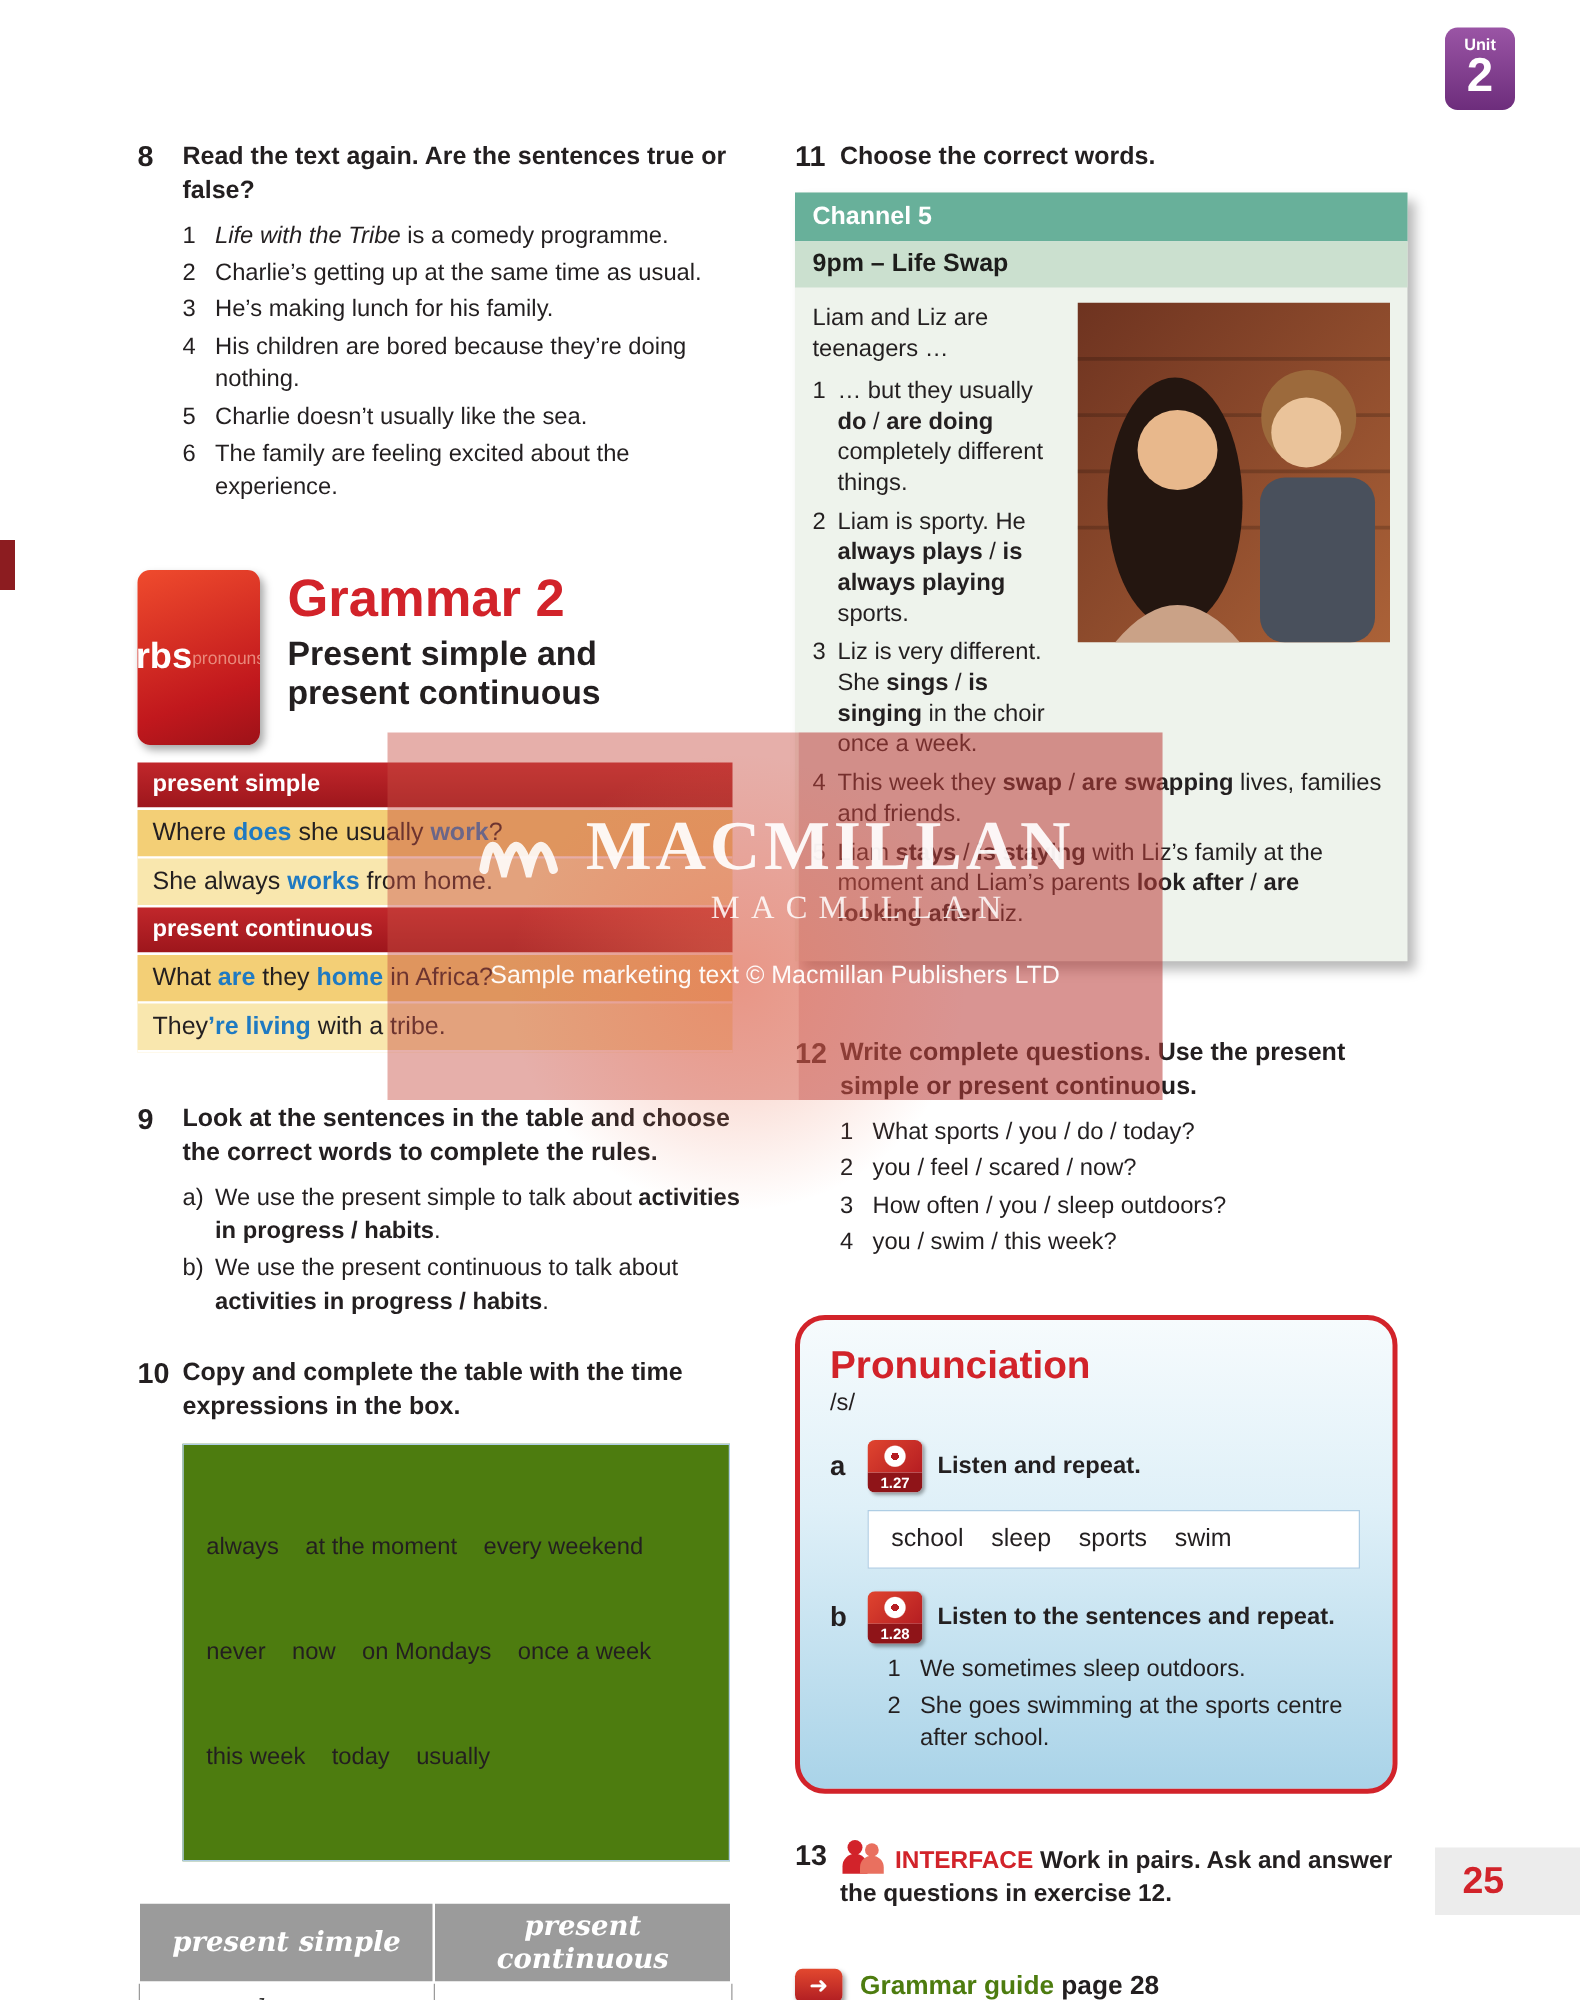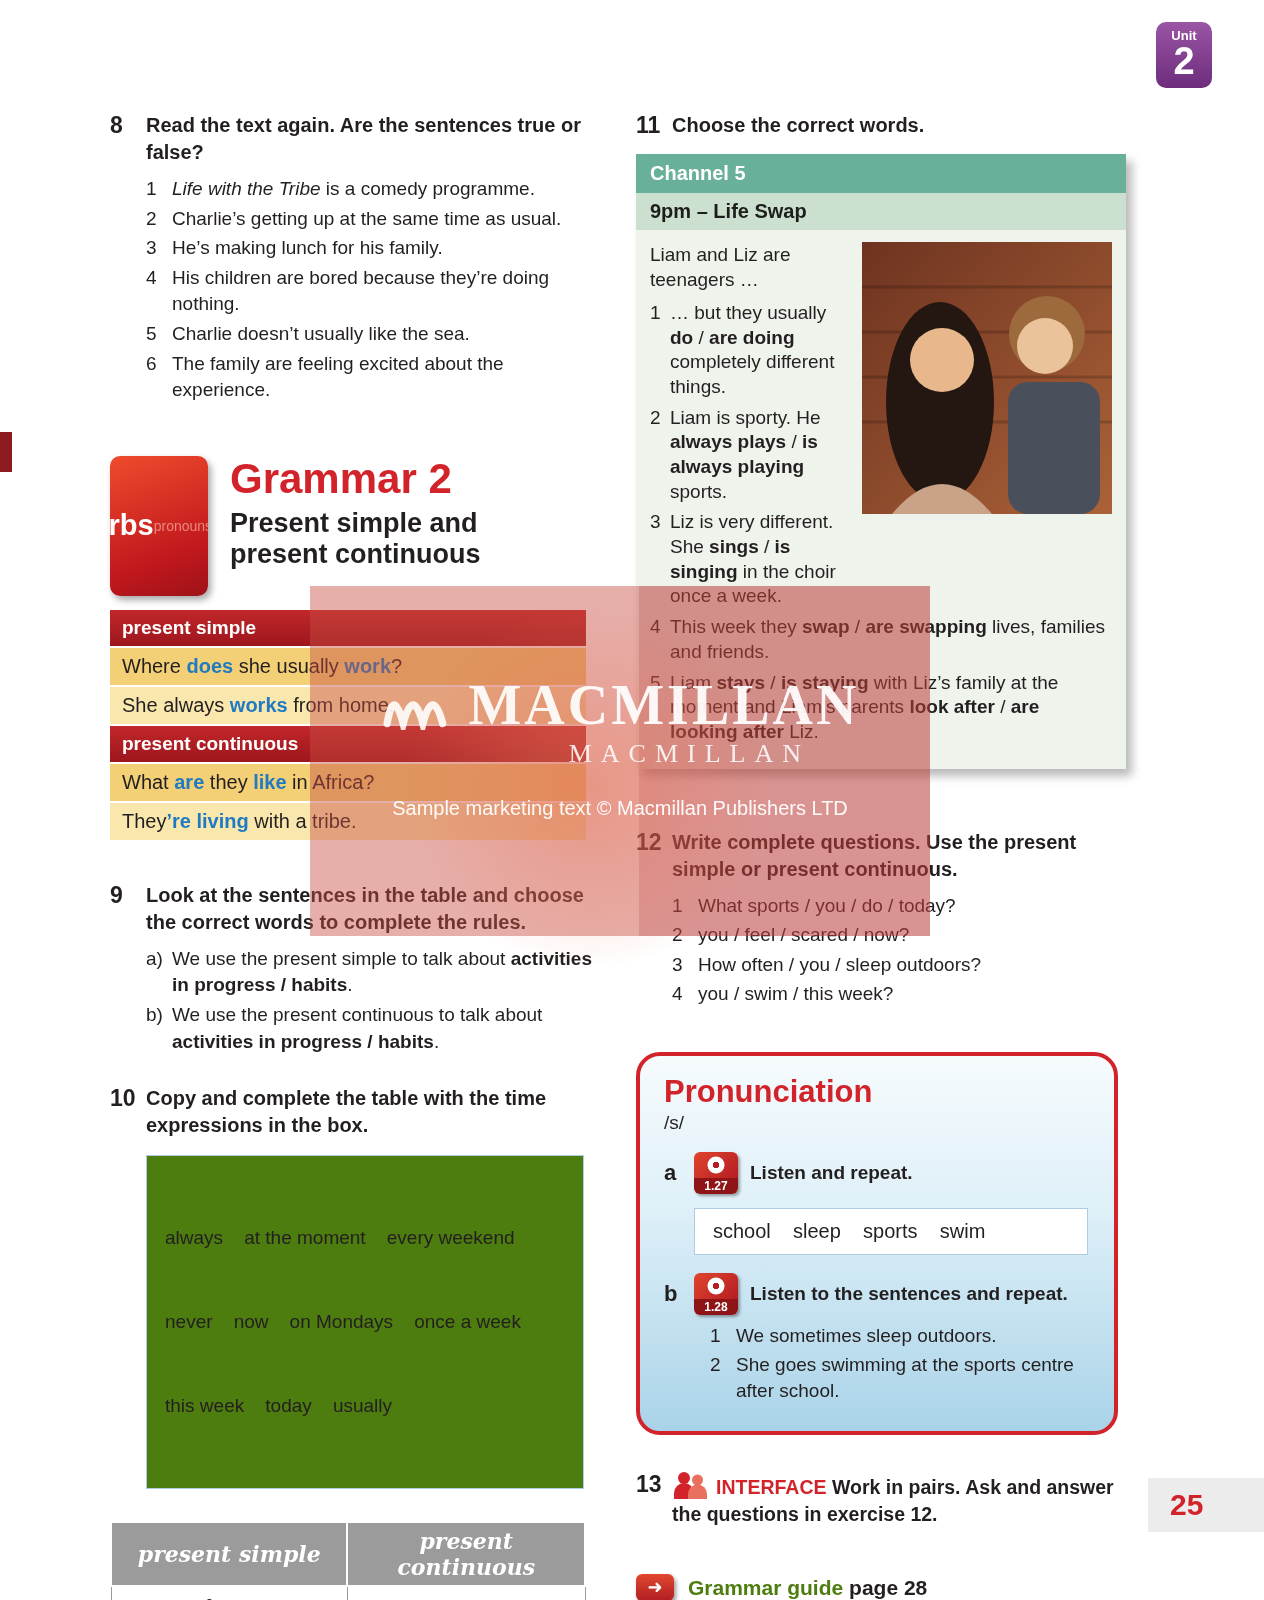--- a/index.html
+++ b/index.html
@@ -106,21 +106,21 @@
     background:linear-gradient(180deg,#9a55a5,#6d2d7c);border-radius:10px;display:flex;flex-direction:column;
     align-items:center;justify-content:center;color:#fff;}
   .unit-label{font-size:13px;font-weight:700;line-height:1;}
   .unit-number{font-size:38px;font-weight:700;line-height:1.05;}
   .edge-tab{position:absolute;left:0;top:432px;width:12px;height:40px;background:#8c1c20;}
   .page-num-box{position:absolute;left:1148px;top:1478px;width:116px;height:54px;background:#ececec;
     display:flex;align-items:center;padding-left:22px;box-sizing:border-box;}
   .page-num{color:#d2232a;font-size:30px;font-weight:700;}
 
   
-  .watermark{position:absolute;left:310px;top:586px;width:620px;height:350px;background:rgba(199,77,66,0.45);
+  .watermark{position:absolute;left:310px;top:586px;width:620px;height:294px;background:rgba(199,77,66,0.45);
     display:flex;flex-direction:column;align-items:flex-end;justify-content:center;padding-bottom:30px;
     box-sizing:border-box;pointer-events:none;}
   .watermark::before{content:"";position:absolute;right:0;top:0;width:47%;height:100%;background:rgba(160,30,40,0.18);}
   .watermark::after{content:"";position:absolute;left:90px;top:10px;width:380px;height:380px;border-radius:50%;
     background:radial-gradient(circle,rgba(235,120,90,.45),rgba(235,120,90,0) 68%);}
   .wm-content{position:relative;z-index:2;display:flex;flex-direction:column;width:100%;align-items:center;}
   .wm-brand-row{display:flex;align-items:center;gap:14px;}
   .wm-brand{font-family:"Liberation Serif",serif;font-size:56px;font-weight:700;letter-spacing:3px;
     color:rgba(255,255,255,.92);}
   .wm-sub{align-self:flex-end;margin-right:120px;font-family:"Liberation Serif",serif;font-size:26px;
@@ -187,21 +187,21 @@
           <div class="g2-title">Grammar 2</div>
           <div class="g2-sub">Present simple and present continuous</div>
         </div>
       </div>
 
       <div class="gtable">
         <div class="gt-head">present simple</div>
         <div class="gt-row q"><span>Where </span><span class="seg-blue">does</span><span> she usually </span><span class="seg-blue">work</span><span>?</span></div>
         <div class="gt-row a"><span>She always </span><span class="seg-blue">works</span><span> from home.</span></div>
         <div class="gt-head">present continuous</div>
-        <div class="gt-row q"><span>What </span><span class="seg-blue">are</span><span> they </span><span class="seg-blue">like</span><span> in Africa?</span></div>
+        <div class="gt-row q"><span>What </span><span class="seg-blue">are</span><span> they </span><span class="seg-blue">home</span><span> in Africa?</span></div>
         <div class="gt-row a"><span>They</span><span class="seg-blue">’re living</span><span> with a tribe.</span></div>
       </div>
     </div>
 
     <div class="ex9">
       <div class="ex-head">
         <span class="ex-num">9</span>
         <span class="ex-title">Look at the sentences in the table and choose the correct words to complete the rules.</span>
       </div>
       <div class="ex-items">

